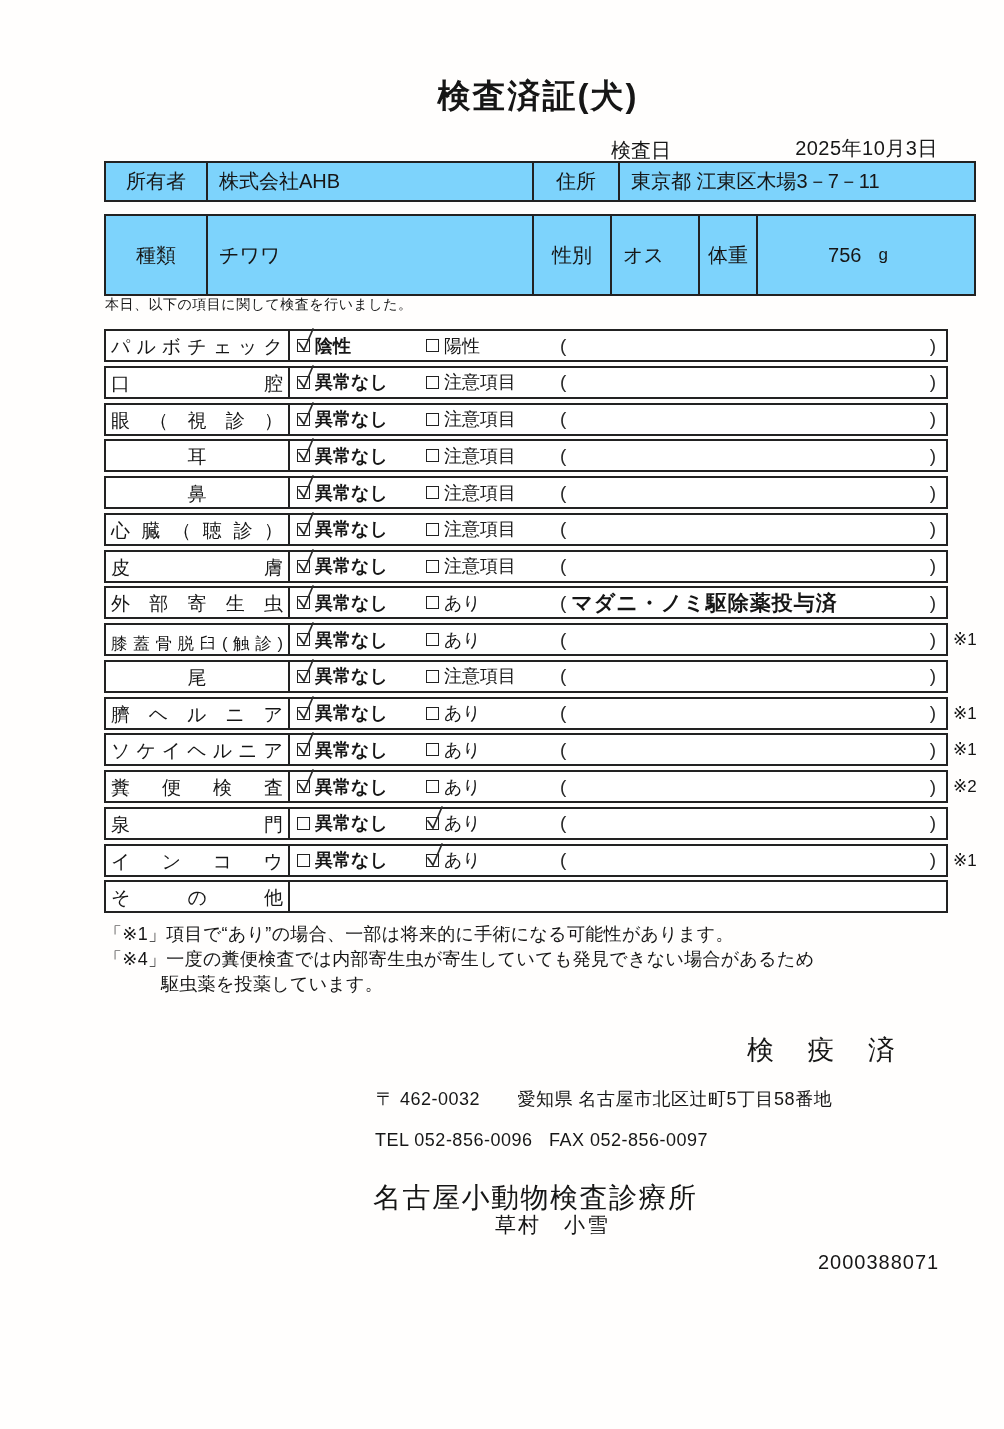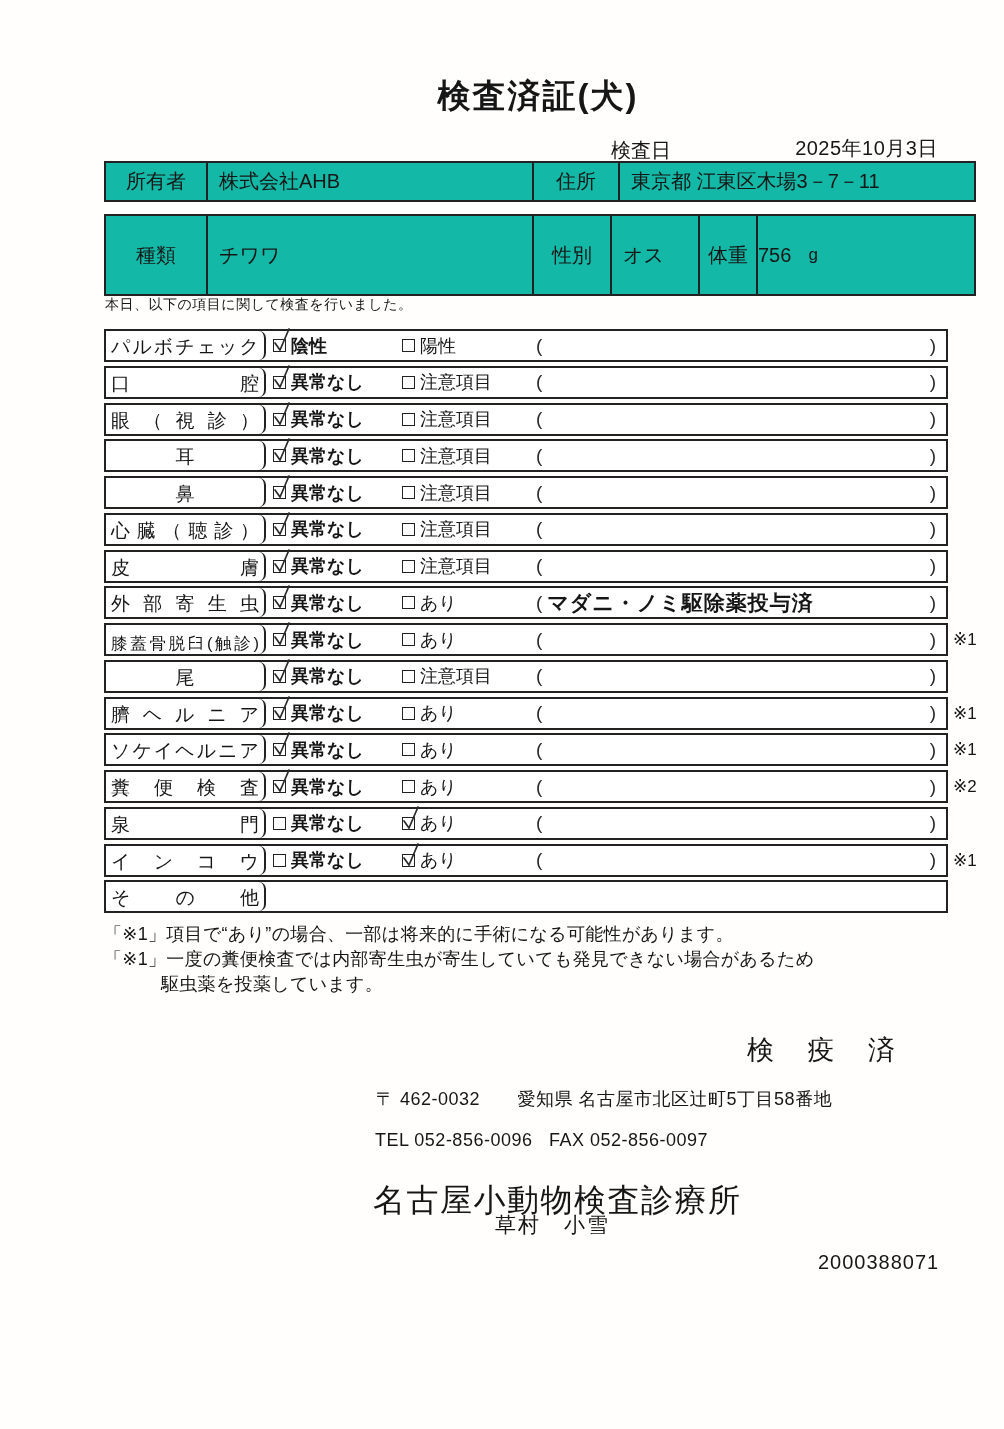--- a/index.html
+++ b/index.html
@@ -7,51 +7,51 @@
     position:relative;width:1004px;height:1429px;background:#fffefd;
     margin:0 auto;overflow:hidden;color:#161616;
     font-family:"Liberation Sans","DejaVu Sans",sans-serif;
   }
   .abs{position:absolute;margin-left:36px;}
   
   .title{top:74px;left:0;width:100%;text-align:center;font-size:33px;font-weight:600;letter-spacing:2px;}
   .insp-date-label{top:137px;left:575px;font-size:20px;}
   .insp-date-value{top:135px;right:66px;font-size:20px;letter-spacing:.5px;}
   
-  .info-table{left:68px;width:872px;border:2px solid #222;box-sizing:border-box;background:#14b8a6;}
+  .info-table{left:68px;width:872px;border:2px solid #222;box-sizing:border-box;background:#7dd3fc;}
   .owner-table{top:161px;height:41px;display:flex;}
   .pet-table{top:214px;height:82px;display:flex;flex-direction:row;}
   .pet-row{display:flex;flex:1;}
   .pet-row + .pet-row{border-top:2px solid #222;}
   .cell{display:flex;align-items:center;box-sizing:border-box;font-size:20px;}
   .cell.lab{justify-content:center;}
   .cell.val{padding-left:11px;}
   .br{border-right:2px solid #222;}
   .w-lab1{width:102px;}
   .w-val1{width:326px;}
   .w-lab2{width:86px;}
   .w-sex-lab{width:78px;}
   .w-sex-val{width:88px;}
   .w-wt-lab{width:58px;}
-  .wt-val{flex:1;justify-content:flex-start;padding-right:16px;gap:17px;}
+  .wt-val{flex:1;justify-content:center;padding-right:16px;gap:17px;}
   .wt-unit{font-size:17px;}
   .no-lab{font-size:19px;}
   .flex1{flex:1;border-radius:13px;}
   
   .intro{top:296px;left:69px;font-size:14px;letter-spacing:.5px;}
   
   .checklist{top:329px;left:68px;width:844px;}
   .cl-row{
     position:relative;display:flex;align-items:center;height:33px;
     border:2px solid #222;box-sizing:border-box;margin-bottom:3.75px;background:#fff;
   }
   .cl-label{
-    width:160px;align-self:stretch;display:block;border-right:2px solid #222;
+    width:184px;align-self:stretch;display:block;border-right:2px solid #222;
     box-sizing:border-box;padding:3px 5px 0 5px;font-size:19px;line-height:26px;
-    text-align:justify;text-align-last:justify;overflow:hidden;border-radius:7px;
+    text-align:justify;text-align-last:justify;overflow:hidden;
   }
   .cl-label.center{text-align:center;text-align-last:center;}
   .cl-label.small{font-size:16.5px;letter-spacing:0;padding-top:5px;}
   .cl-opt{display:flex;align-items:center;gap:5px;box-sizing:border-box;}
   .cl-opt1{width:136px;padding-left:7px;font-weight:bold;}
   .cl-opt2{width:134px;}
   .opt-label{font-size:18px;}
   .cbx{position:relative;width:13px;height:13px;border:1.5px solid #222;flex:none;box-sizing:border-box;}
   .check{position:absolute;left:-2px;top:-14px;width:19px;height:27px;overflow:visible;}
   .check path{stroke:#2a2a2a;stroke-width:1.7;fill:none;stroke-linecap:round;}
@@ -62,21 +62,21 @@
   
   .footnotes{top:922px;left:68px;font-size:18px;line-height:25px;letter-spacing:.3px;}
   .fn-indent{padding-left:57px;}
   
   .disclaimer{top:1000px;left:73px;font-size:21px;font-weight:700;line-height:27px;letter-spacing:.5px;}
   .stamp{top:1032px;left:711px;font-size:27px;letter-spacing:13px;white-space:nowrap;}
   
   .addr-line{top:1087px;left:340px;font-size:18px;letter-spacing:.5px;}
   .addr-city{margin-left:32px;}
   .tel-line{top:1130px;left:339px;font-size:18px;letter-spacing:.5px;white-space:pre;}
-  .clinic{top:1179px;left:337px;font-size:32px;letter-spacing:1.5px;}
+  .clinic{top:1179px;left:337px;font-size:28px;letter-spacing:1.5px;}
   .examiner{top:1211px;left:459px;font-size:21px;letter-spacing:2px;}
   .serial{top:1251px;left:782px;font-size:20px;letter-spacing:1px;}
 </style>
 </head>
 <body>
 
 <div class="page">
 
   <div class="abs title">検査済証(犬)</div>
 
@@ -485,21 +485,21 @@
         <span class="pr">(</span>
         <span class="paren-text"></span>
         <span class="pr">)</span>
       </div>
       <div class="cl-note"></div>
     </div>
   </div>
 
   <div class="abs footnotes">
     <div>「※1」項目で“あり”の場合、一部は将来的に手術になる可能性があります。</div>
-    <div>「※1」一度の糞便検査では内部寄生虫が寄生していても発見できない場合があるため</div>
+    <div>「※4」一度の糞便検査では内部寄生虫が寄生していても発見できない場合があるため</div>
     <div class="fn-indent">駆虫薬を投薬しています。</div>
   </div>
 
 
   <div class="abs stamp">検 疫 済</div>
 
   <div class="abs addr-line">
     <span>〒 462-0032</span>
     <span class="addr-city">愛知県 名古屋市北区辻町5丁目58番地</span>
   </div>

